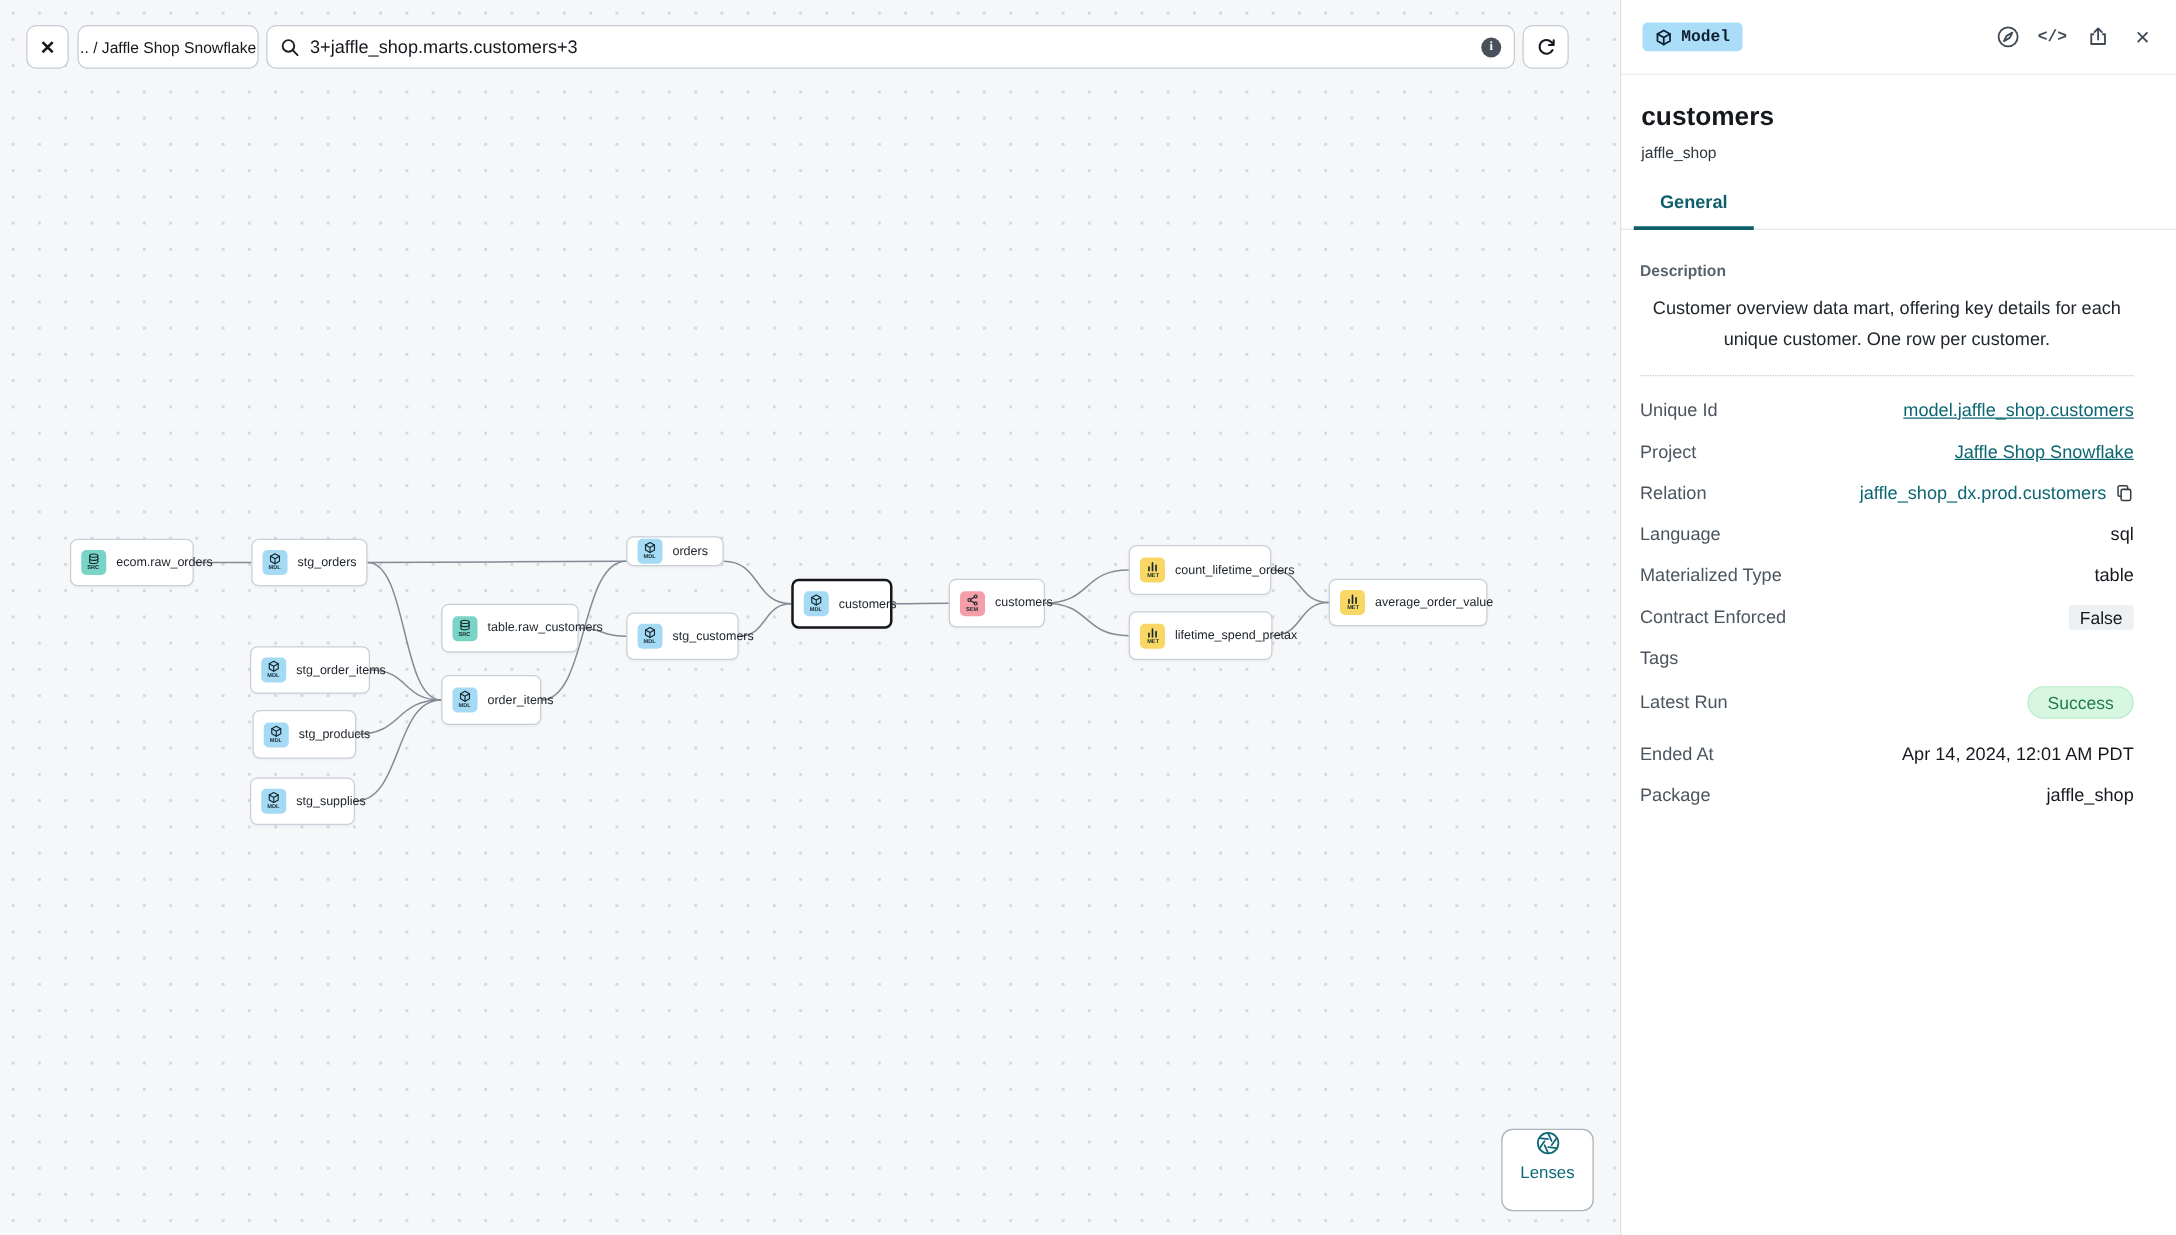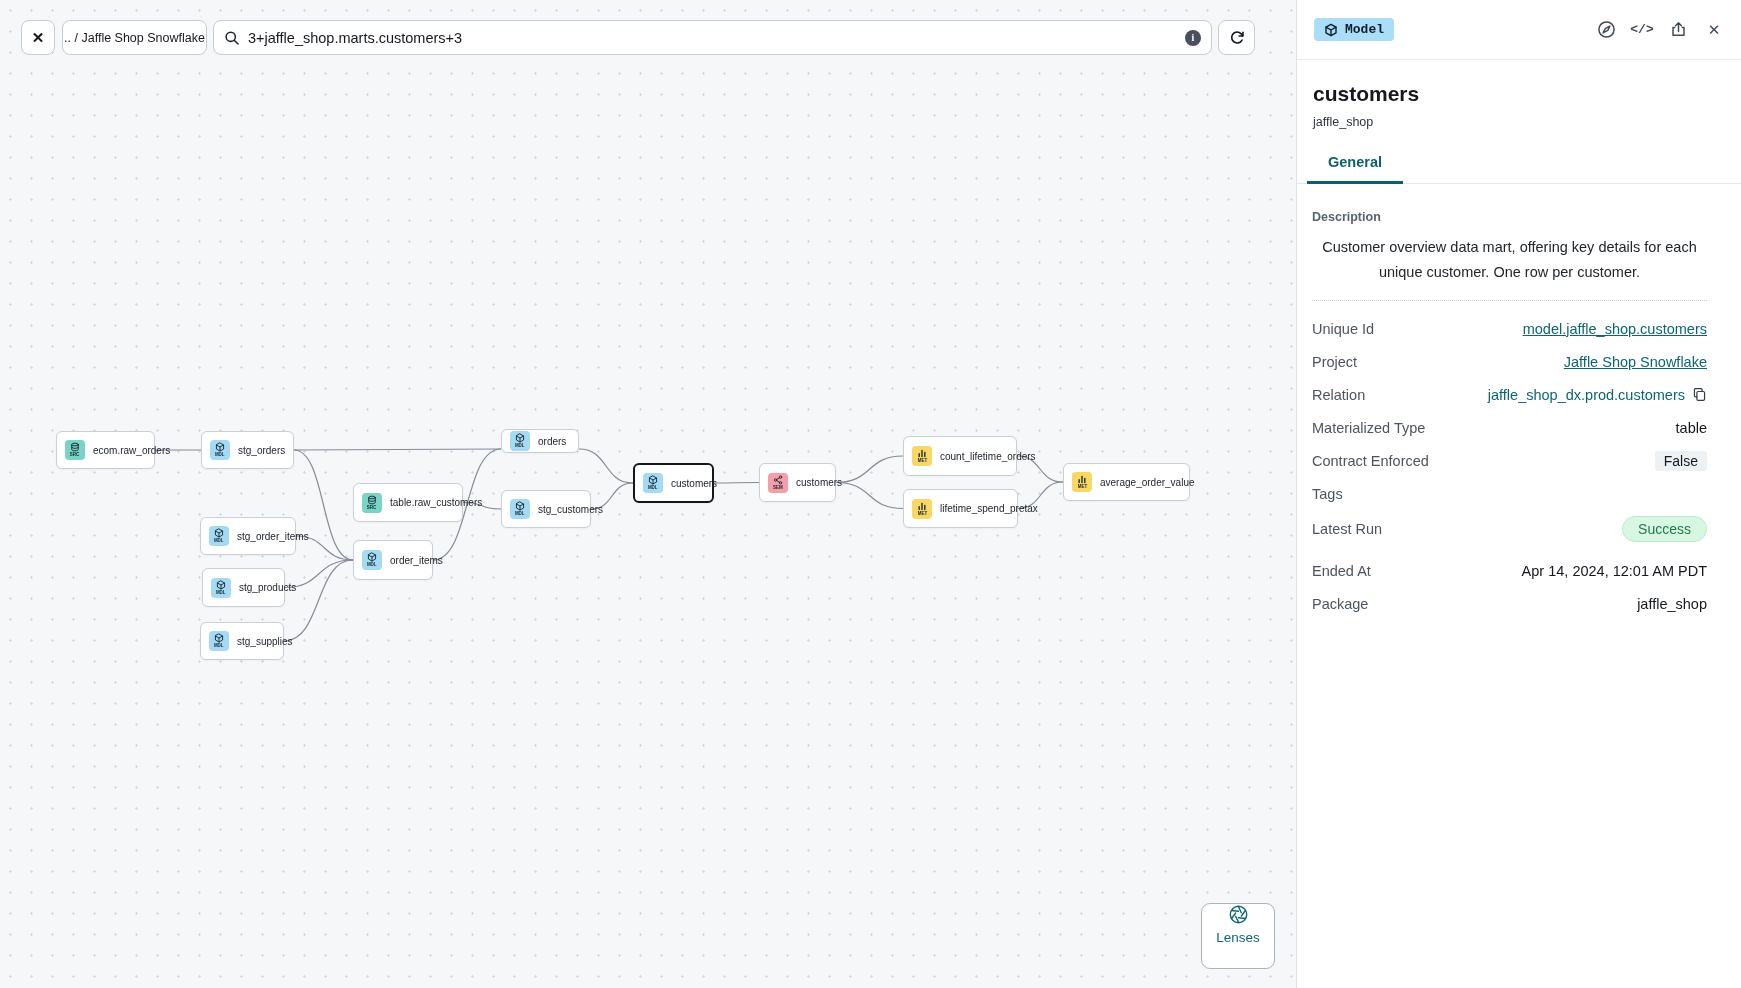--- a/index.html
+++ b/index.html
@@ -393,20 +393,24 @@
             <span class="val-teal">jaffle_shop_dx.prod.customers</span>
             <span class="copy-btn">
               <svg viewBox="0 0 16 16">
                 <rect x="5.2" y="4.8" width="8.2" height="9.4" rx="1.4"></rect>
                 <path d="M10.8 4.8V3.1A1.3 1.3 0 0 0 9.5 1.8H3.9A1.3 1.3 0 0 0 2.6 3.1v6.2a1.3 1.3 0 0 0 1.3 1.3h1.3"></path>
               </svg>
             </span>
           </span>
         </div>
         <div class="detail-row">
+          <span class="detail-label">Language</span>
+          <span class="dval">sql</span>
+        </div>
+        <div class="detail-row">
           <span class="detail-label">Materialized Type</span>
           <span class="dval">table</span>
         </div>
         <div class="detail-row">
           <span class="detail-label">Contract Enforced</span>
           <span class="val-badge-gray">False</span>
         </div>
         <div class="detail-row">
           <span class="detail-label">Tags</span>
         </div>

